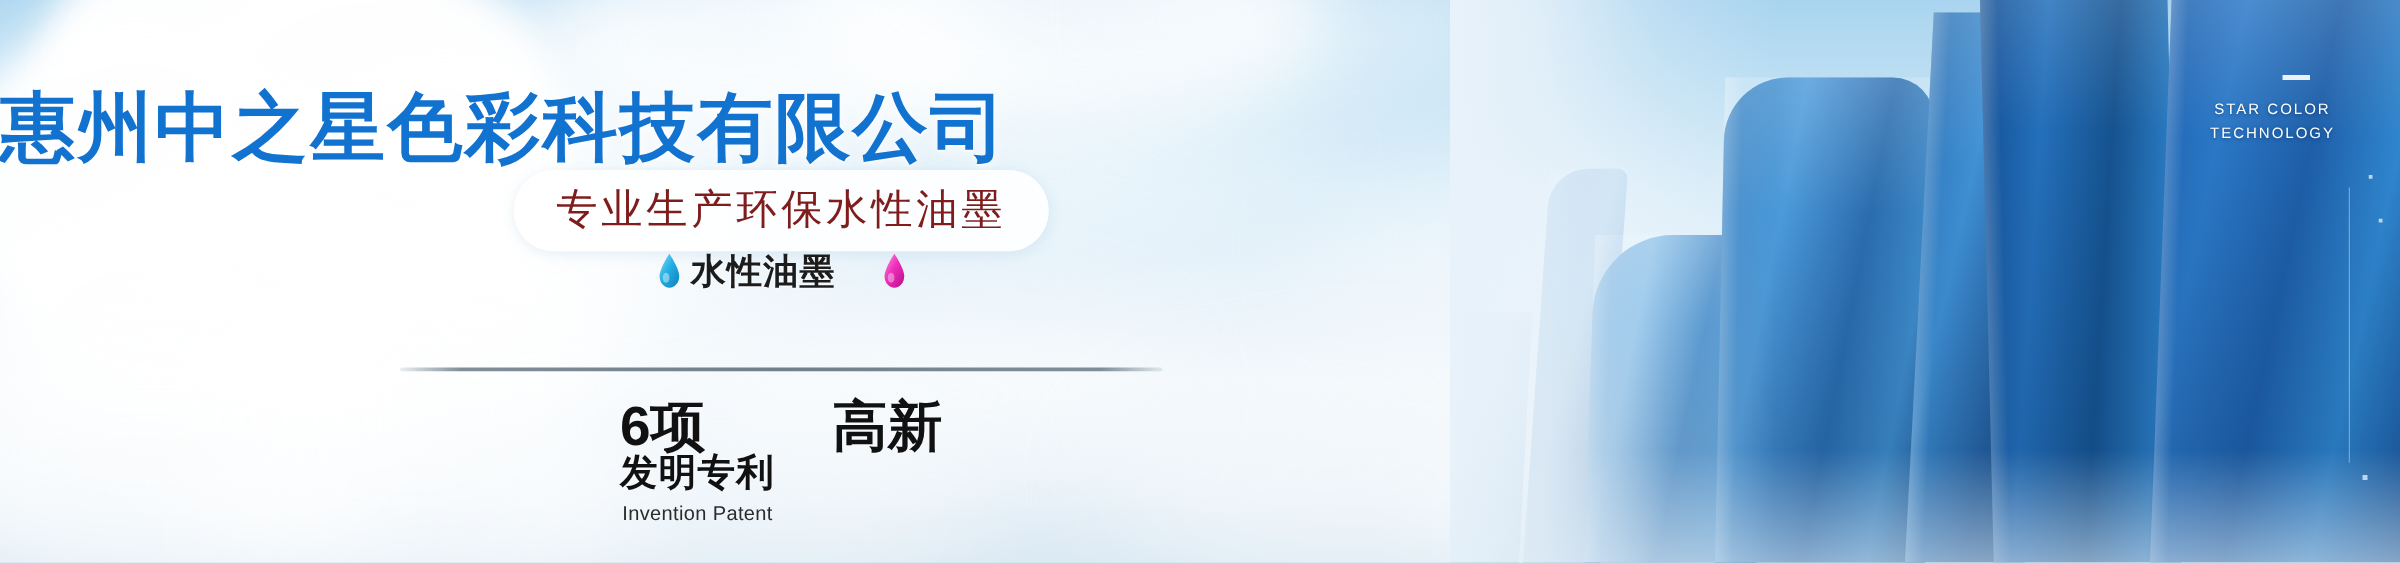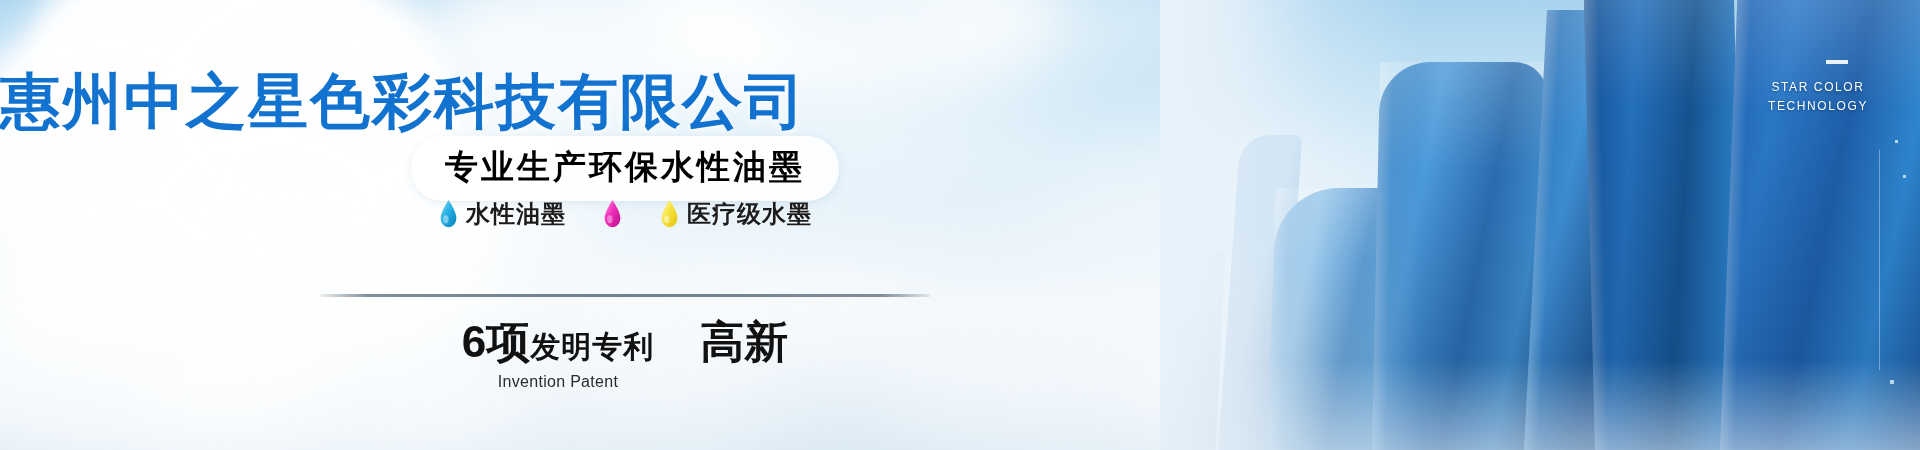--- a/index.html
+++ b/index.html
@@ -204,35 +204,35 @@
 
   .subtitle-wrap {
     position:absolute; left:0; right:0; top:136px;
     display:flex; justify-content:center;
   }
   .subtitle {
     background:rgba(255,255,255,.88);
     border-radius:32px;
     padding:9px 34px 11px;
     font-size:33px;
-    font-weight:bold;
+    font-weight:normal;
     letter-spacing:3px;
-    color:#000000;
+    color:#7f1d1d;
     white-space:nowrap;
     box-shadow:0 2px 10px rgba(140,180,215,.22);
   }
 
   .inks {
     position:absolute; left:0; right:0; top:198px;
     display:flex; justify-content:center; align-items:center;
     gap:36px;
   }
   .ink-item {
     display:flex; align-items:center; gap:7px;
-    font-size:24px;
+    font-size:28px;
     font-weight:bold;
     letter-spacing:1px;
     color:#1c1c1c;
     white-space:nowrap;
     text-shadow:0 1px 2px rgba(255,255,255,.7);
   }
   .drop { width:21px; height:30px; flex:none; }
 
   .divider {
     position:absolute; top:294px; left:50%;
@@ -246,20 +246,21 @@
     position:absolute; left:0; right:0; top:320px;
     display:flex; justify-content:center; align-items:flex-start;
     gap:46px;
   }
   .badge { text-align:center; }
   .badge-cn {
     display:flex; align-items:baseline; justify-content:center;
     color:#111111;
     white-space:nowrap;
     line-height:1;
+    flex-direction:column;
   }
   .badge-big {
     font-size:44px; font-weight:bold; letter-spacing:0px;
   }
   .badge-small {
     font-size:30px; font-weight:bold; letter-spacing:1px;
   }
   .badge-en {
     margin-top:9px;
     font-size:16px;
@@ -377,34 +378,20 @@
               <stop offset="0%" stop-color="#ff90e0"></stop>
               <stop offset="45%" stop-color="#ee2fbb"></stop>
               <stop offset="100%" stop-color="#b80d87"></stop>
             </linearGradient>
           </defs>
           <path d="M12 1 C12 1 3 14.5 3 21.5 C3 27.3 7.0 32 12 32 C17 32 21 27.3 21 21.5 C21 14.5 12 1 12 1 Z" fill="url(#gM)"></path>
           <ellipse cx="9" cy="23" rx="3.1" ry="4.6" fill="#ffffff" opacity="0.38"></ellipse>
         </svg>
       </div>
 
-      <div class="ink-item">
-        <svg class="drop" viewBox="0 0 24 34">
-          <defs>
-            <linearGradient id="gY" x1="0" y1="0" x2="1" y2="1">
-              <stop offset="0%" stop-color="#fff9b8"></stop>
-              <stop offset="45%" stop-color="#f6e23c"></stop>
-              <stop offset="100%" stop-color="#e0c310"></stop>
-            </linearGradient>
-          </defs>
-          <path d="M12 1 C12 1 3 14.5 3 21.5 C3 27.3 7.0 32 12 32 C17 32 21 27.3 21 21.5 C21 14.5 12 1 12 1 Z" fill="url(#gY)"></path>
-          <ellipse cx="9" cy="23" rx="3.1" ry="4.6" fill="#ffffff" opacity="0.45"></ellipse>
-        </svg>
-        <span>医疗级水墨</span>
-      </div>
 
     </div>
 
     <div class="divider"></div>
 
     <div class="badges">
 
       <div class="badge">
         <div class="badge-cn">
           <span class="badge-big">6项</span>

